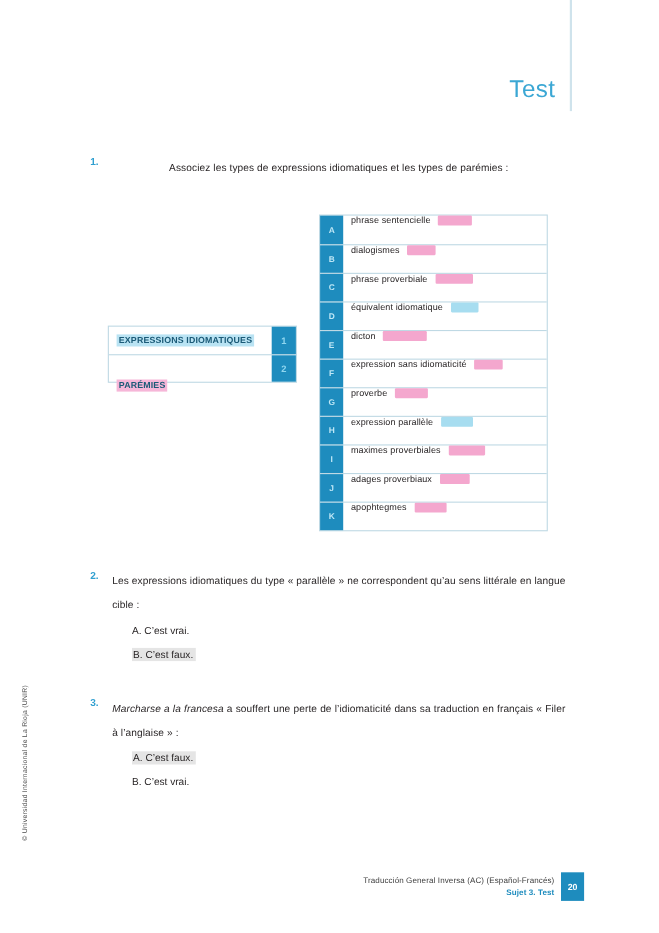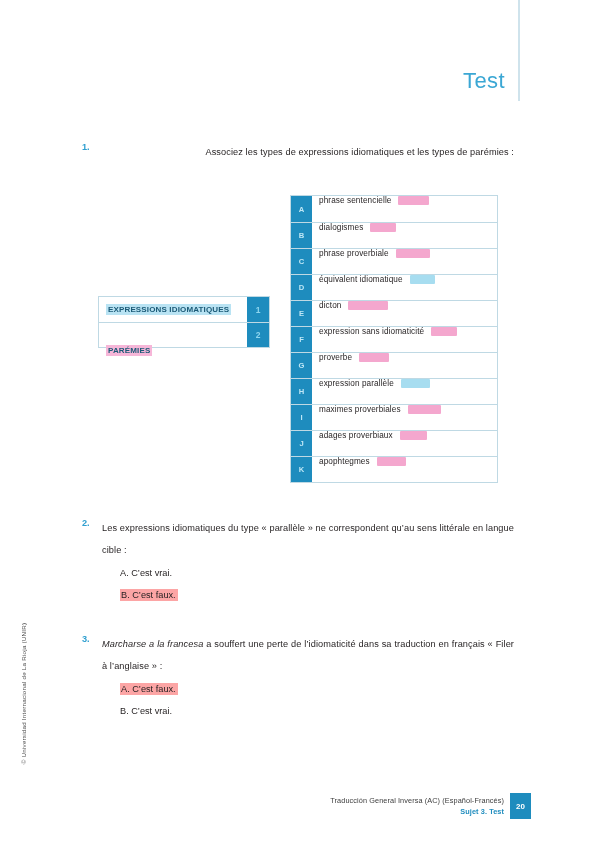--- a/index.html
+++ b/index.html
@@ -68,34 +68,34 @@
     flex: 0 0 20px;
     padding-top: .5px;
   }
   .q-text {
     font-size: 9.2px;
     line-height: 22px;
     text-align: justify;
     flex: 1 1 auto;
     letter-spacing: .1px;
   }
-  .q-text.nojustify { text-align: right; }
+  .q-text.nojustify { text-align: center; }
   .q-text i { font-style: italic; }
 
   .answers {
     margin-left: 38px;
     margin-top: 1px;
   }
   .answer {
     font-size: 9.2px;
     line-height: 22px;
     white-space: nowrap;
   }
   .answer .mark-blue {
-    background: #fca5a5;
+    background: #e5e5e5;
     padding: 1px 2px 1px 1px;
   }
 
   
   .label-block {
     position: absolute;
     left: 98px;
     top: 296px;
     width: 172px;
     border: 1px solid #bfd9e4;

